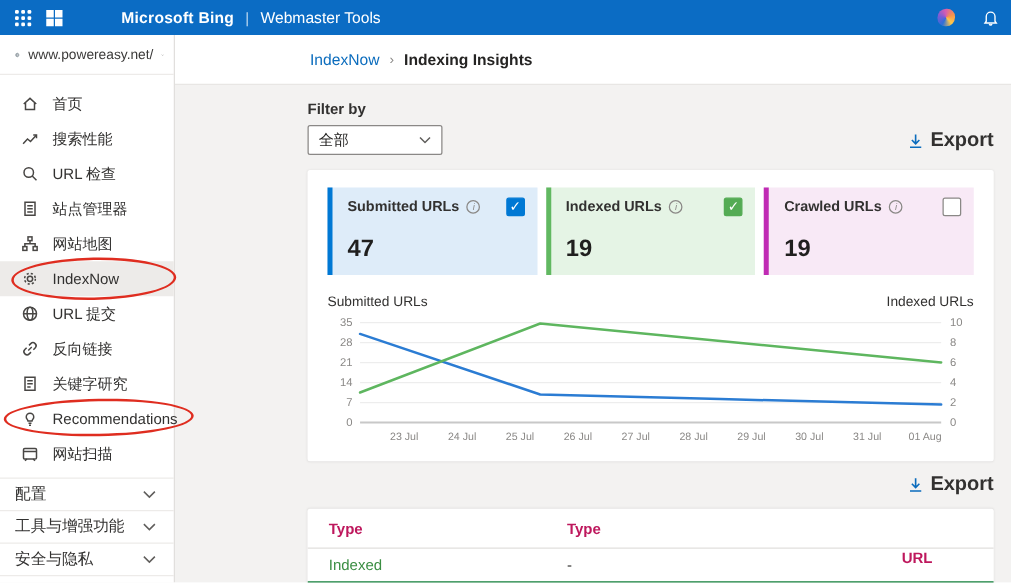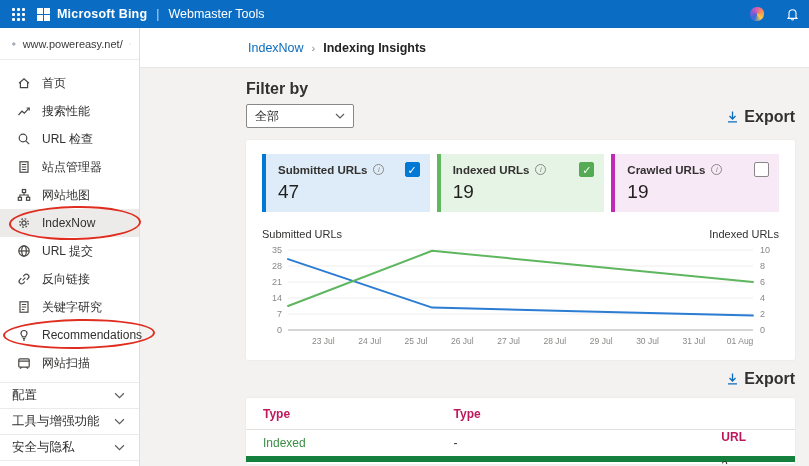--- a/index.html
+++ b/index.html
@@ -6,21 +6,21 @@
   html,body { width:809px; height:466px; overflow:hidden; background:#fff;
     font-family:"Liberation Sans","DejaVu Sans",sans-serif; color:#323130; }
   .page { position:relative; width:809px; height:466px; }
 
   
   .topbar { height:28px; background:#0b6cc4; display:flex; align-items:center; padding:0 10px; color:#fff; }
   .waffle { display:grid; grid-template-columns:repeat(3,3px); grid-gap:2px; margin:0 12px 0 2px; cursor:pointer; }
   .waffle i { width:3px; height:3px; background:#fff; border-radius:1px; }
   .mslogo { display:grid; grid-template-columns:6px 6px; grid-gap:1px; margin-right:7px; }
   .mslogo i { width:6px; height:6px; background:#fff; }
-  .brand { font-size:12.5px; font-weight:bold; letter-spacing:.2px; }
+  .brand { font-size:12.5px; font-weight:bold; letter-spacing:.2px;margin-left:40px; }
   .tb-divider { margin:0 9px; color:#bcd8f0; font-size:12px; }
   .product { font-size:12.5px; }
   .tb-spacer { flex:1; }
   .copilot { width:14px; height:14px; border-radius:50% 45% 50% 45%; margin-right:22px; cursor:pointer;
     background:conic-gradient(from 210deg,#2e6fd8,#7b5bd6,#d65db1,#f5914d,#ffc84a,#2e6fd8); }
   .bell { cursor:pointer; display:flex; }
 
   
   .app { display:flex; height:438px; }
   aside { position:relative; width:140px; background:#fff; border-right:1px solid #e1dfdd; z-index:2; }
@@ -40,38 +40,38 @@
   .annot.a2 { left:3px; top:291px; width:152px; height:30px; transform:rotate(-1deg); }
 
   main { flex:1; background:#f3f2f1; min-width:0; }
   .crumbbar { height:40px; background:#fff; border-bottom:1px solid #e8e6e4; display:flex; align-items:center; padding-left:108px; }
   .crumb-link { font-size:12.5px; color:#0b6cbd; cursor:pointer; }
   .crumb-sep { margin:0 8px; color:#8a8886; font-size:11px; }
   .crumb-cur { font-size:12.5px; font-weight:bold; color:#252423; }
 
   .content { padding:12px 14px 0 106px; }
   .filter-row { display:flex; justify-content:space-between; align-items:flex-end; }
-  .filter-label { font-size:16px; font-weight:bold; margin-bottom:6px; }
+  .filter-label { font-size:12px; font-weight:bold; margin-bottom:6px; }
   .select { width:108px; height:24px; background:#fff; border:1px solid #8a8886; border-radius:2px;
     display:flex; align-items:center; justify-content:space-between; padding:0 8px; cursor:pointer; }
   .select span { font-size:12px; color:#201f1e; }
   .export { display:flex; align-items:center; gap:6px; cursor:pointer; padding-bottom:2px; }
   .export span { font-size:16px; font-weight:bold; color:#323130; }
 
   .panel { margin-top:12px; background:#fff; border-radius:2px; padding:14px 16px 8px 16px; box-shadow:0 0 2px rgba(0,0,0,.08); }
   .cards { display:flex; gap:7px; }
   .card { flex:1; border-left:4px solid #ccc; padding:8px 10px 9px 12px; }
   .card-top { display:flex; align-items:center; }
   .card-label { font-size:11.5px; font-weight:bold; color:#323130; }
   .info { width:11px; height:11px; border:1px solid #8a8886; border-radius:50%; color:#8a8886;
     font-size:7.5px; line-height:10px; text-align:center; margin-left:6px; flex:none; font-style:italic; }
   .card-top .gap { flex:1; }
   .cb { width:15px; height:15px; border:1px solid #8a8886; border-radius:2px; background:#fff; cursor:pointer;
     color:#fff; font-size:11px; line-height:14px; text-align:center; }
-  .card-value { font-size:19px; font-weight:normal; color:#201f1e; margin-top:4px; }
+  .card-value { font-size:19px; font-weight:bold; color:#201f1e; margin-top:16px; }
 
   .chart-head { display:flex; justify-content:space-between; margin:16px 0 2px 0; }
   .chart-head span { font-size:11px; color:#323130; }
   .export-row2 { display:flex; justify-content:flex-end; margin-top:10px; }
 
   .tablecard { margin-top:8px; background:#fff; border-radius:2px; box-shadow:0 0 2px rgba(0,0,0,.08); height:66px; overflow:hidden; }
   .trow { display:flex; align-items:center; height:32px; padding:0 17px; }
   .trow.head { border-bottom:1px solid #e1dfdd; }
   .trow.head .c { font-size:12px; font-weight:bold; color:#be185d; }
   .c1 { width:37%; } .c2 { width:52%; } .c3 { width:11%;margin-top:46px; }

